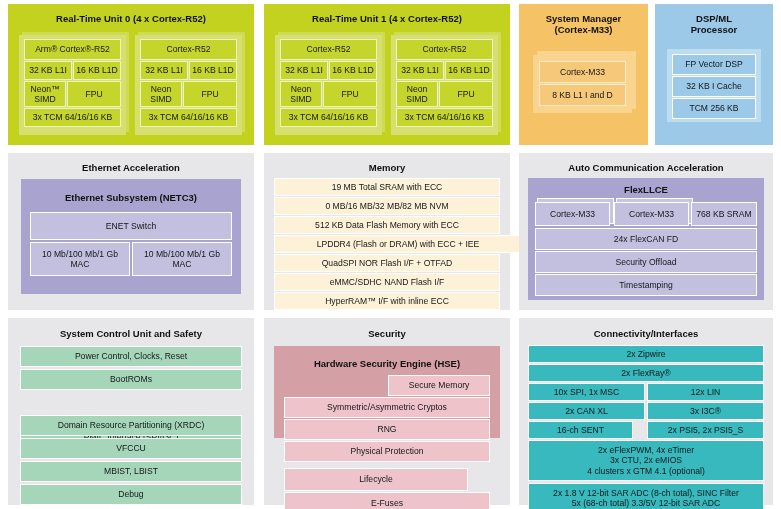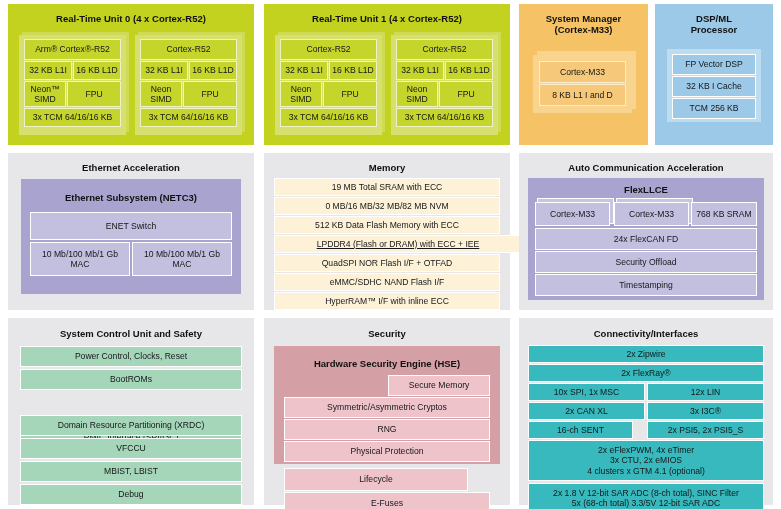--- a/index.html
+++ b/index.html
@@ -156,21 +156,21 @@
       <div class="blk purple-blk ml" style="position:absolute;left:111px;top:63px;width:100px;height:34px;">10 Mb/100 Mb/1 Gb
 MAC</div>
     </div>
   </div>
 
   <div class="panel gray" style="left:264px;top:153px;width:246px;height:157px;">
     <div class="panel-title" style="position:absolute;left:0;top:9px;width:100%;">Memory</div>
     <div class="blk cream-blk" style="position:absolute;left:10px;top:25px;width:226px;height:18px;">19 MB Total SRAM with ECC</div>
     <div class="blk cream-blk" style="position:absolute;left:10px;top:44px;width:226px;height:18px;">0 MB/16 MB/32 MB/82 MB NVM</div>
     <div class="blk cream-blk" style="position:absolute;left:10px;top:63px;width:226px;height:18px;">512 KB Data Flash Memory with ECC</div>
-    <div class="blk cream-blk" style="position:absolute;left:10px;top:82px;width:248px;height:18px;text-decoration:underline;">LPDDR4 (Flash or DRAM) with ECC + IEE</div>
+    <div class="blk cream-blk" style="position:absolute;left:10px;top:82px;width:248px;height:18px;">LPDDR4 (Flash or DRAM) with ECC + IEE</div>
     <div class="blk cream-blk" style="position:absolute;left:10px;top:101px;width:226px;height:18px;">QuadSPI NOR Flash I/F + OTFAD</div>
     <div class="blk cream-blk" style="position:absolute;left:10px;top:139px;width:226px;height:18px;">HyperRAM™ I/F with inline ECC</div>
     <div class="blk cream-blk" style="position:absolute;left:10px;top:120px;width:226px;height:18px;">eMMC/SDHC NAND Flash I/F</div>
   </div>
 
   <div class="panel gray" style="left:519px;top:153px;width:254px;height:157px;">
     <div class="panel-title" style="position:absolute;left:0;top:9px;width:100%;">Auto Communication Acceleration</div>
     <div class="purple-sub" style="position:absolute;left:9px;top:25px;width:236px;height:122px;">
       <div class="panel-title" style="position:absolute;left:0;top:6px;width:100%;">FlexLLCE</div>
       <div style="position:absolute;left:7px;top:20px;width:77px;height:28px;">
@@ -195,21 +195,21 @@
     <div class="blk green-blk" style="position:absolute;left:12px;top:74px;width:222px;height:21px;margin-top:35px;">PMIC interface (SPI/I3C)</div>
     <div class="blk green-blk" style="position:absolute;left:12px;top:97px;width:222px;height:21px;">Domain Resource Partitioning (XRDC)</div>
     <div class="blk green-blk" style="position:absolute;left:12px;top:120px;width:222px;height:21px;">VFCCU</div>
     <div class="blk green-blk" style="position:absolute;left:12px;top:143px;width:222px;height:21px;">MBIST, LBIST</div>
     <div class="blk green-blk" style="position:absolute;left:12px;top:166px;width:222px;height:21px;">Debug</div>
   </div>
 
   <div class="panel gray" style="left:264px;top:318px;width:246px;height:187px;">
     <div class="panel-title" style="position:absolute;left:0;top:10px;width:100%;">Security</div>
 
-    <div class="hse" style="position:absolute;left:10px;top:28px;width:226px;height:118px;">
+    <div class="hse" style="position:absolute;left:10px;top:28px;width:226px;height:92px;">
       <div class="panel-title" style="position:absolute;left:0;top:12px;width:100%;">Hardware Security Engine (HSE)</div>
       <div class="blk pink-blk" style="position:absolute;left:114px;top:29px;width:102px;height:21px;">Secure Memory</div>
       <div class="blk pink-blk" style="position:absolute;left:10px;top:51px;width:206px;height:21px;">Symmetric/Asymmetric Cryptos</div>
       <div class="blk pink-blk" style="position:absolute;left:10px;top:73px;width:206px;height:21px;">RNG</div>
       <div class="blk pink-blk" style="position:absolute;left:10px;top:95px;width:206px;height:21px;">Physical Protection</div>
     </div>
 
     <div class="blk pink-blk-lt" style="position:absolute;left:20px;top:150px;width:184px;height:23px;">Lifecycle</div>
     <div class="blk pink-blk-lt" style="position:absolute;left:20px;top:174px;width:206px;height:23px;">E-Fuses</div>
   </div>

